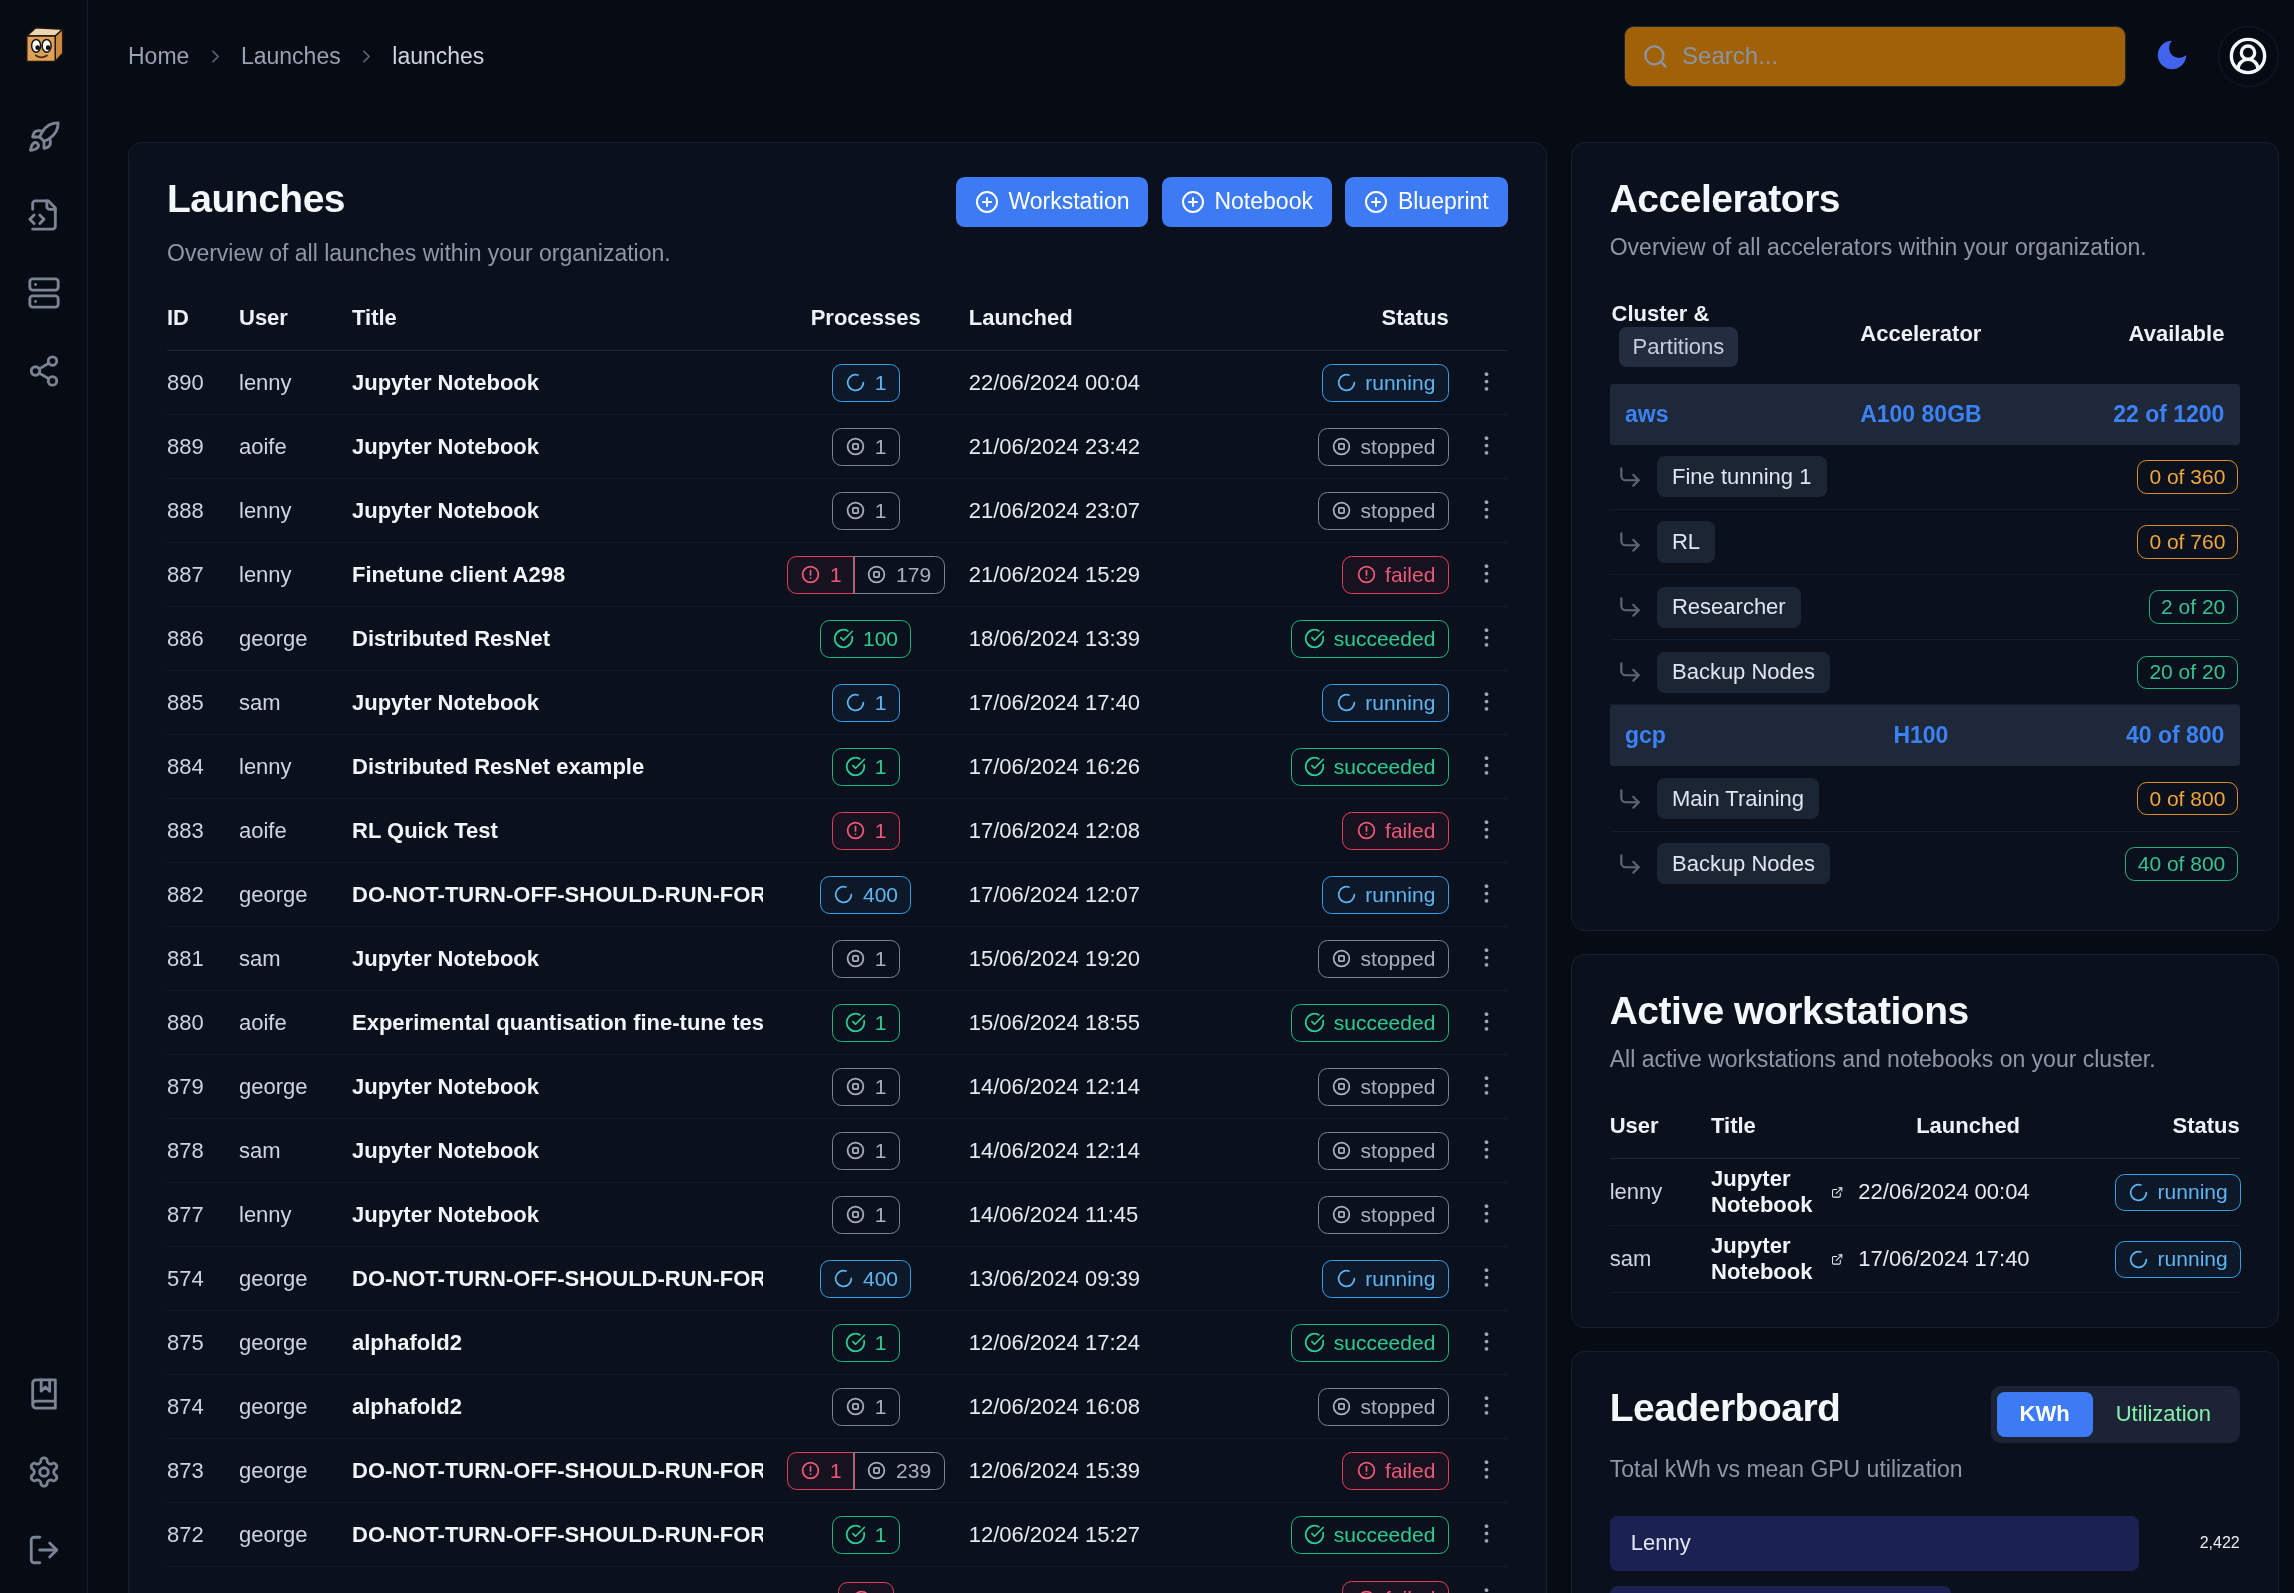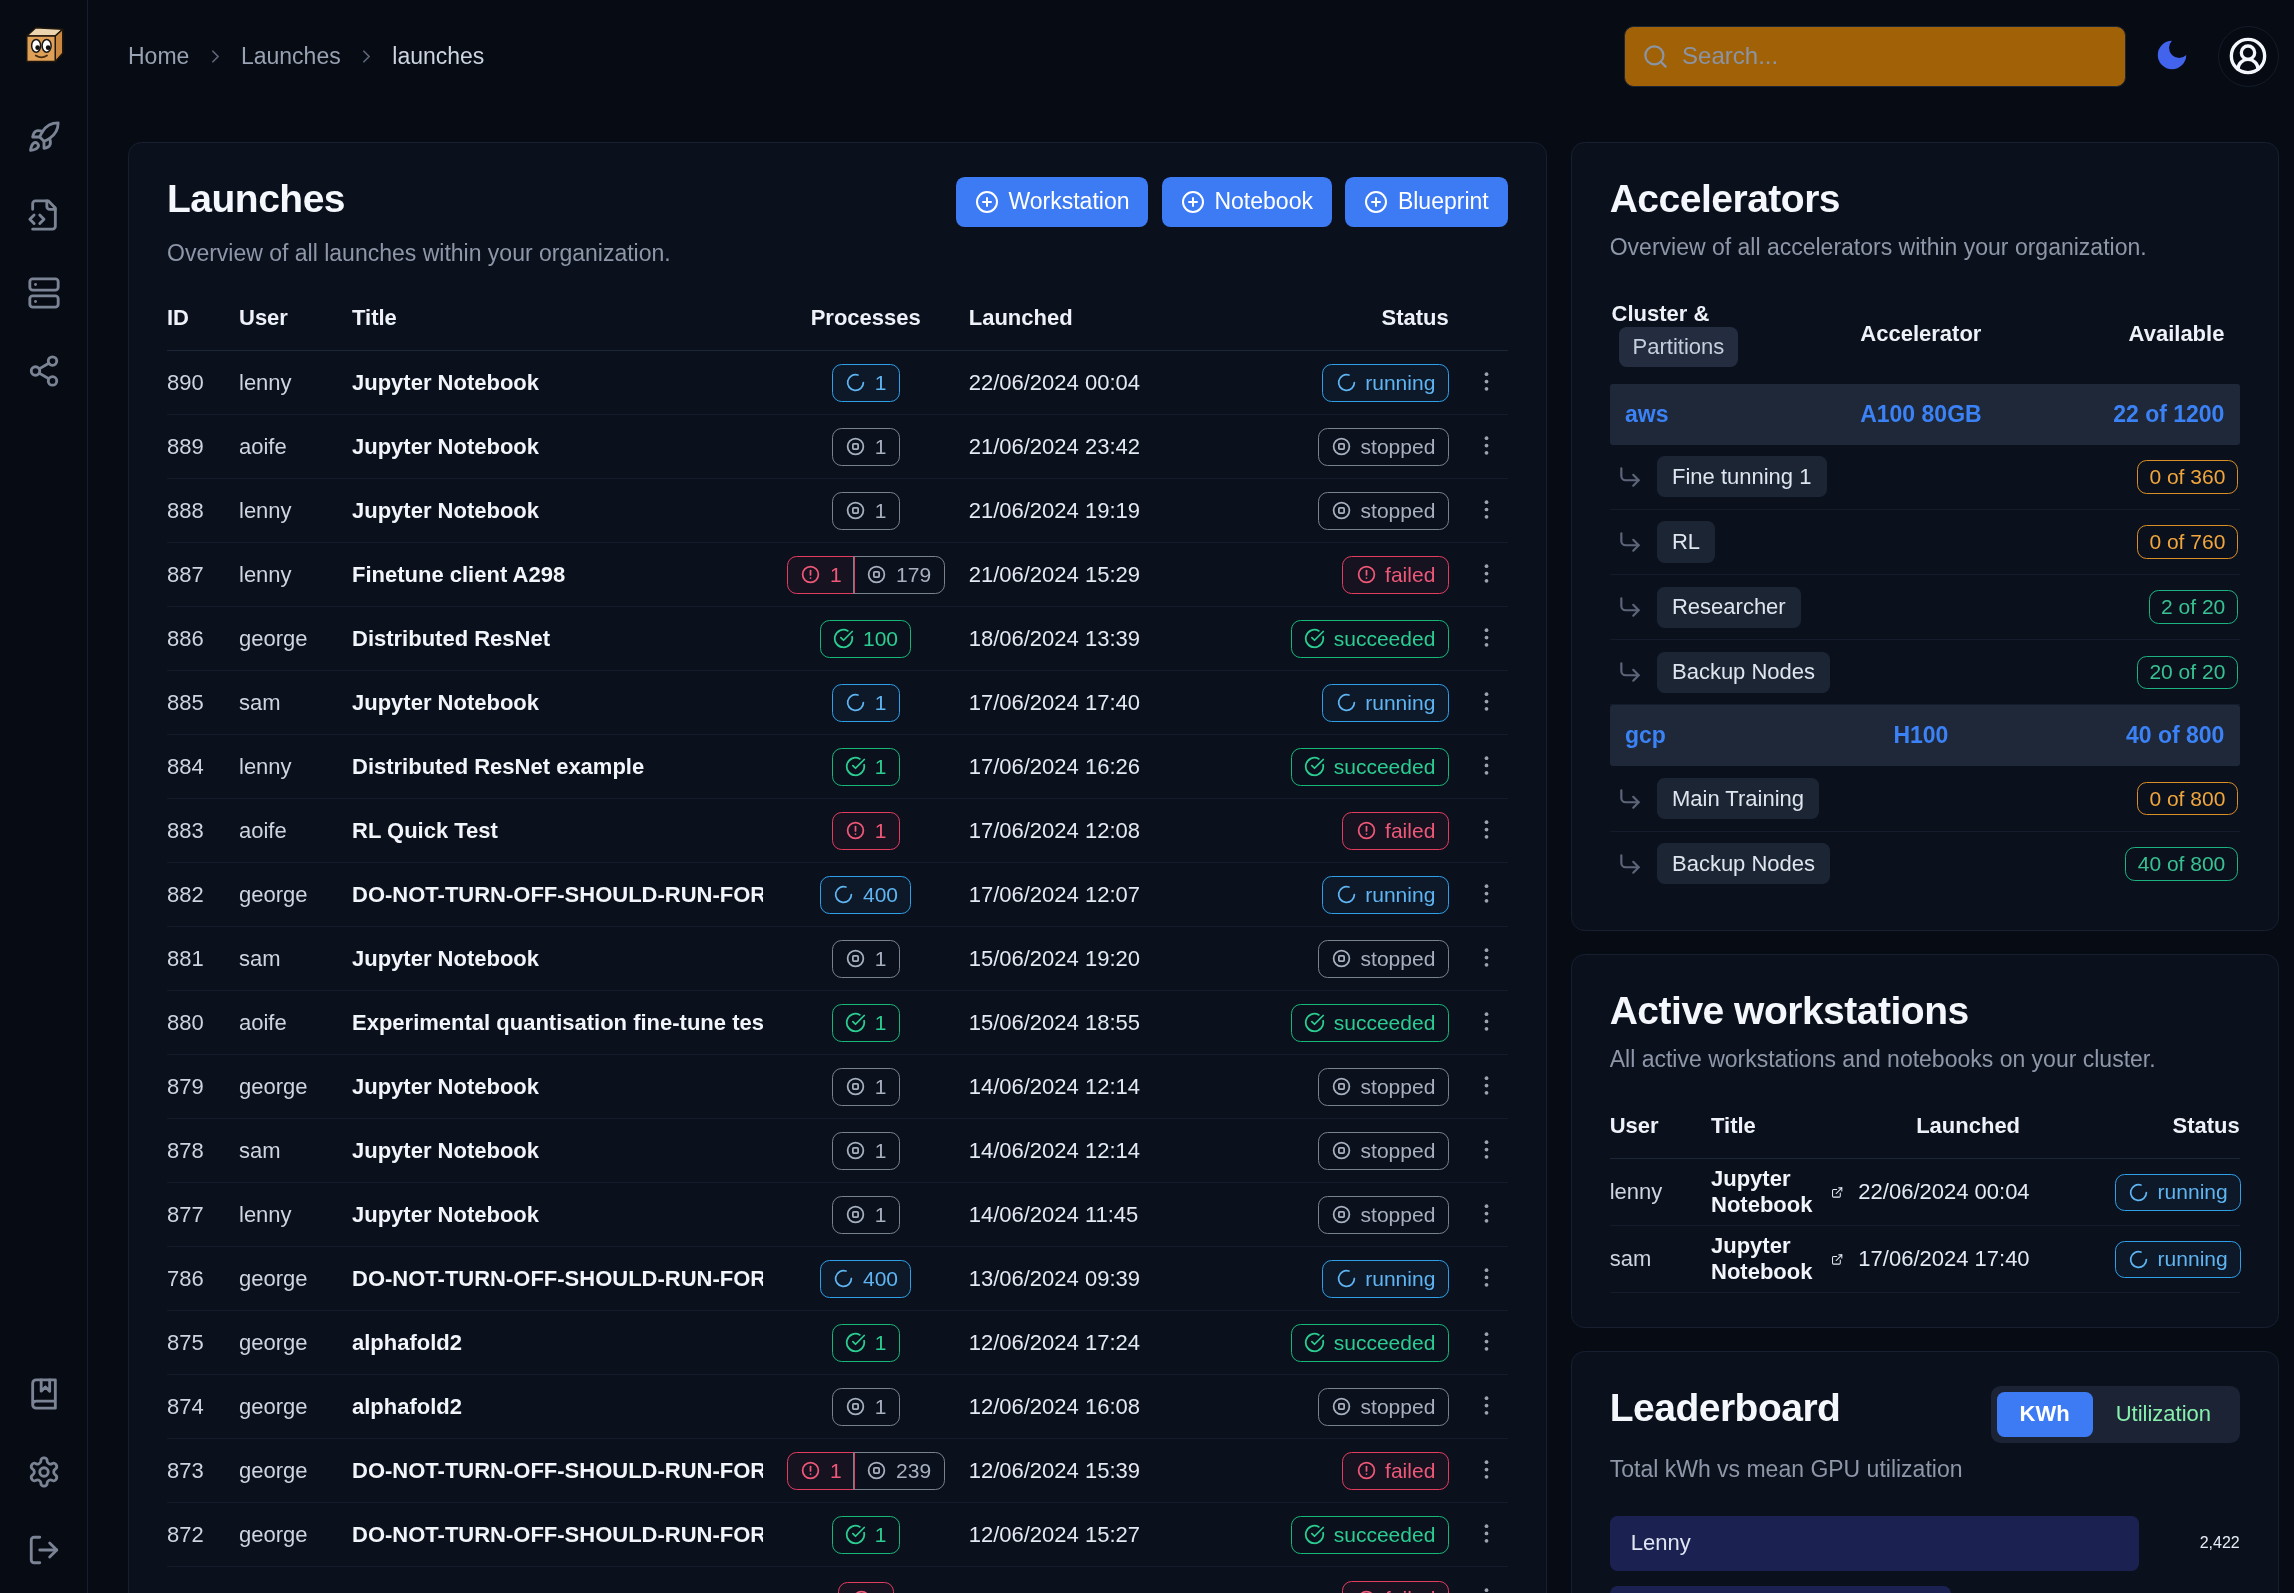--- a/index.html
+++ b/index.html
@@ -335,21 +335,21 @@
     <div class="c title">Jupyter Notebook</div>
     <div class="c procs">
               <span class="badge stopped proc">
                 <svg class="ic " viewBox="0 0 24 24" fill="none" stroke="currentColor" stroke-width="2" stroke-linecap="round" stroke-linejoin="round">
                   <circle cx="12" cy="12" r="9"></circle>
                   <rect x="9" y="9" width="6" height="6" rx="1"></rect>
                 </svg>
                 <span>1</span>
               </span>
             </div>
-    <div class="c launched">21/06/2024 19:19</div>
+    <div class="c launched">21/06/2024 23:07</div>
     <div class="c status">
               <span class="badge stopped ">
                 <svg class="ic " viewBox="0 0 24 24" fill="none" stroke="currentColor" stroke-width="2" stroke-linecap="round" stroke-linejoin="round">
                   <circle cx="12" cy="12" r="9"></circle>
                   <rect x="9" y="9" width="6" height="6" rx="1"></rect>
                 </svg>
                 <span>stopped</span>
               </span>
             </div>
     <div class="c menu">
@@ -704,21 +704,21 @@
             </div>
     <div class="c menu">
               <button class="dotsbtn"><svg viewBox="0 0 24 24" fill="currentColor" stroke="none">
                   <circle cx="12" cy="5" r="1.8"></circle>
                   <circle cx="12" cy="12" r="1.8"></circle>
                   <circle cx="12" cy="19" r="1.8"></circle>
                 </svg></button>
             </div>
   </div>
           <div class="lgrid lrow ">
-    <div class="c id">786</div>
+    <div class="c id">574</div>
     <div class="c user">george</div>
     <div class="c title">DO-NOT-TURN-OFF-SHOULD-RUN-FOREVER-1</div>
     <div class="c procs">
               <span class="badge running proc">
                 <svg class="ic " viewBox="0 0 24 24" fill="none" stroke="currentColor" stroke-width="2" stroke-linecap="round" stroke-linejoin="round">
                   <path d="M21 12a9 9 0 1 1-6.2-8.56"></path>
                 </svg>
                 <span>400</span>
               </span>
             </div>

